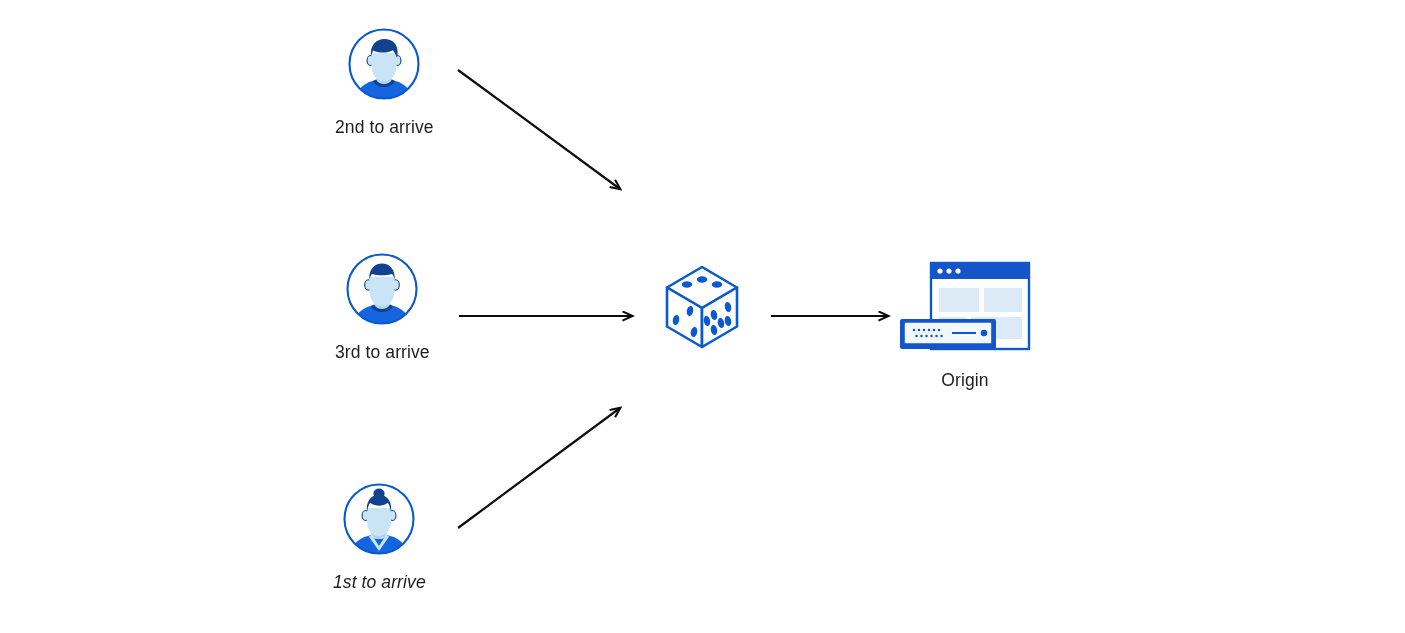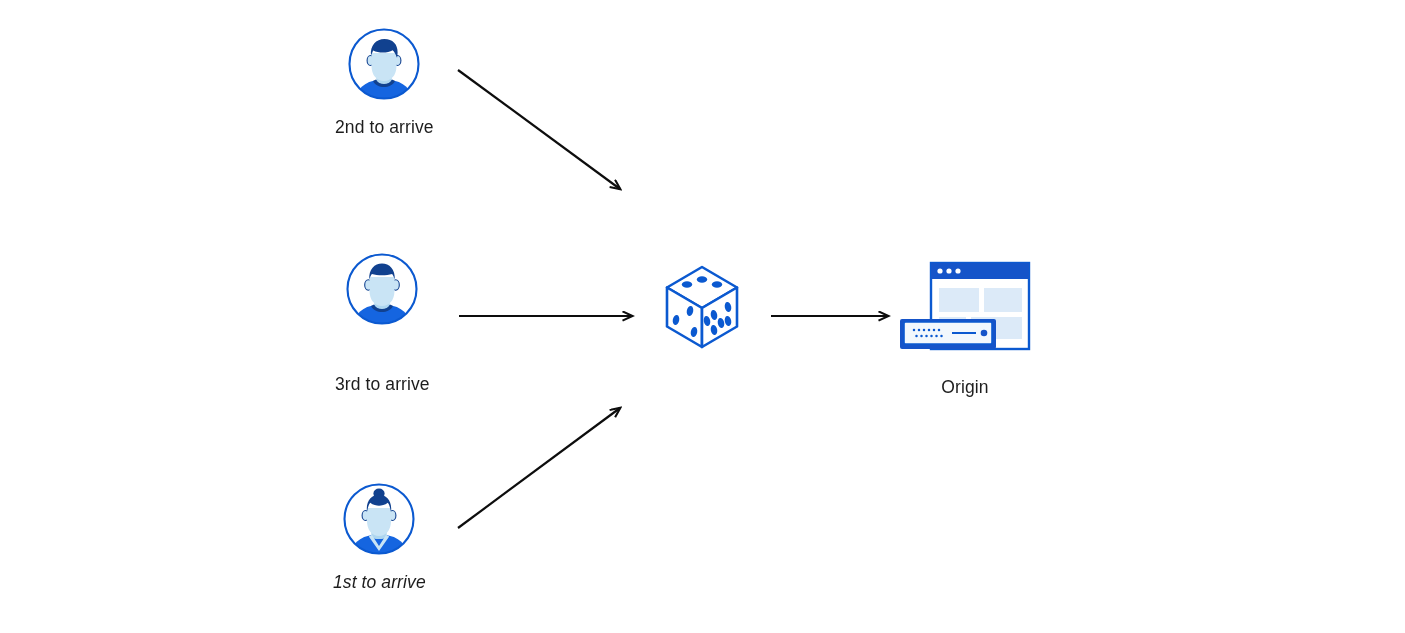--- a/index.html
+++ b/index.html
@@ -34,32 +34,32 @@
     letter-spacing: 0.1px;
   }
   .avatar {
     width: 74px;
     height: 74px;
   }
   .avatar-label {
     margin-top: 16px;
   }
   .origin-label {
-    margin-top: 12px;
+    margin-top: 5px;
   }
   .arrows-layer {
     position: absolute;
     left: 0;
     top: 0;
     width: 1405px;
     height: 633px;
     pointer-events: none;
   }
   #avatar-1 { left: 335px; top: 27px; }
-  #avatar-2 { left: 335px; top: 252px; gap: 32px; }
+  #avatar-2 { left: 335px; top: 252px; }
   #avatar-3 { left: 333px; top: 482px; font-style: italic; }
   #dice-node { left: 663px; top: 264px; }
   #origin-node { left: 895px; top: 255px; }
 </style>
 </head>
 <body>
 
 <div class="canvas">
 
   <svg class="arrows-layer" viewBox="0 0 1405 633" width="1405" height="633">

